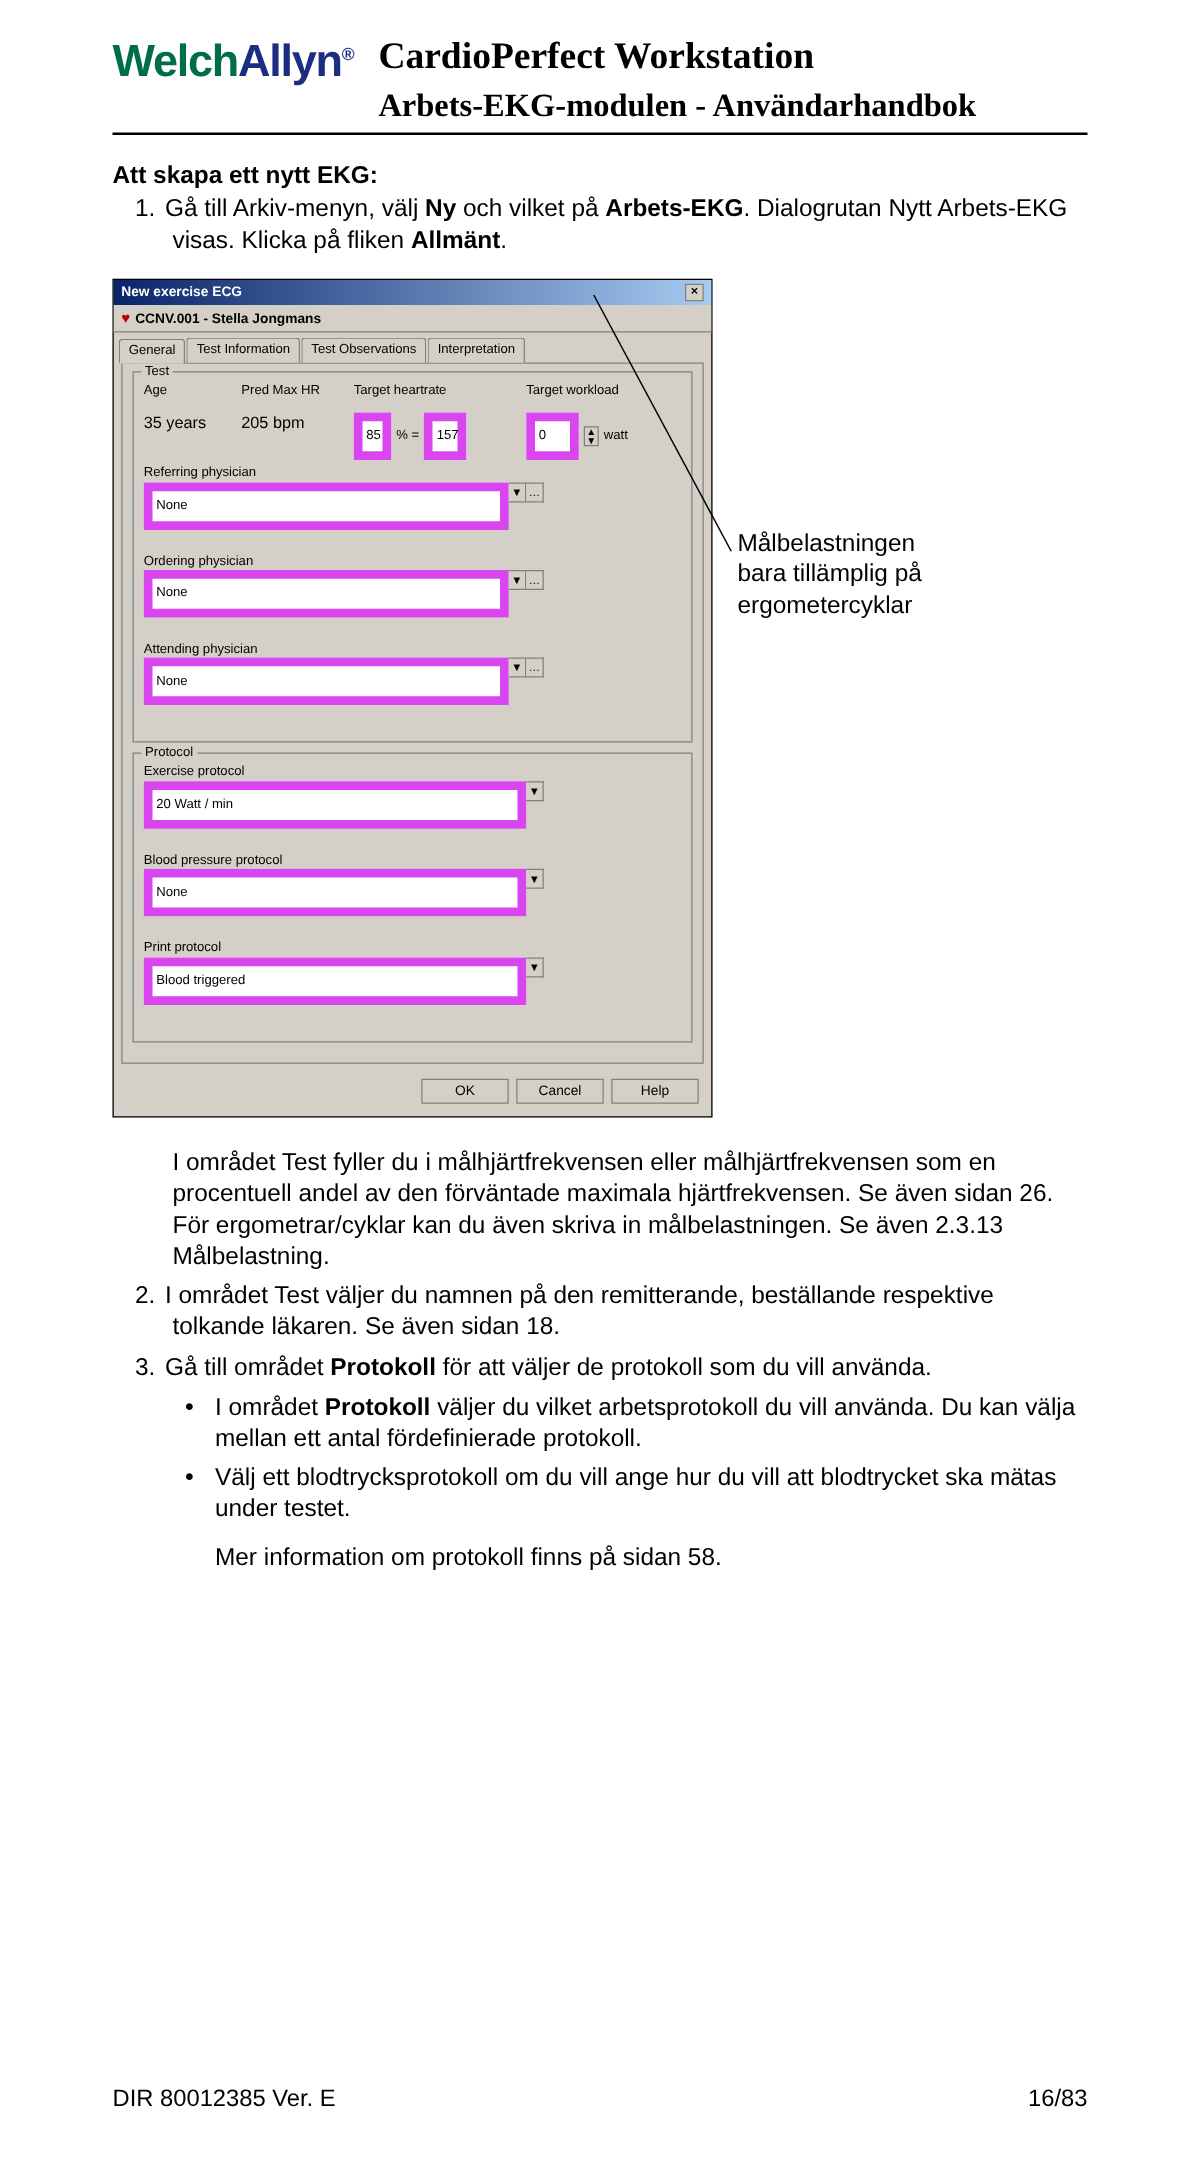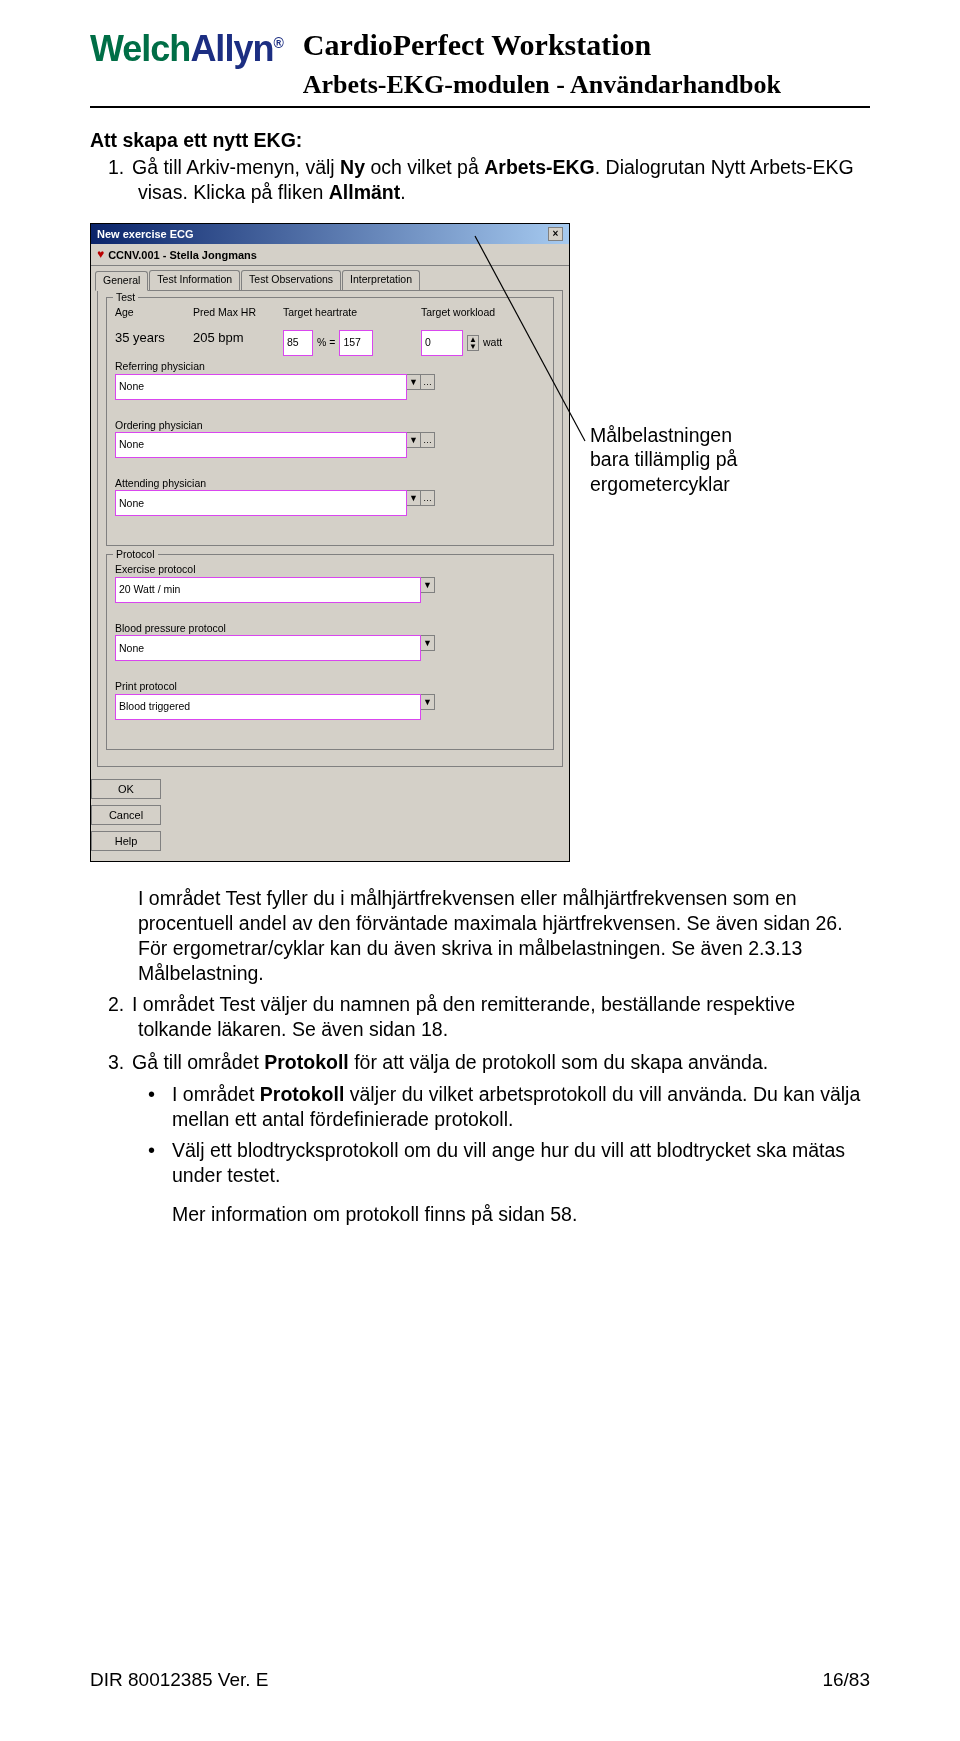--- a/index.html
+++ b/index.html
@@ -121,33 +121,33 @@
     top: -7px; left: 6px;
     background: #d4d0c8;
     padding: 0 3px;
     font-size: 10.5px;
   }
   .row { display: flex; gap: 18px; align-items: flex-start; margin-bottom: 4px; font-size: 10.5px; }
   .col { display: flex; flex-direction: column; gap: 11px; }
   .lbl { font-size: 10.5px; }
   .val { font-size: 13px; }
   .inp {
-    background: #fff; border: 1px solid #d946ef; height: 16px; padding: 12px 3px;
+    background: #fff; border: 7px solid #d946ef; height: 16px; padding: 12px 3px;
     font-size: 10.5px; display: inline-flex; align-items: center;
   }
   .sel { display: flex; }
   .sel .arrow, .sel .more {
     width: 14px; height: 16px; background: #d4d0c8; border: 1px solid #808080;
     border-left: none; font-size: 9px; text-align: center; line-height: 14px;
   }
   .fullselect { width: 100%; }
   .physrow { display: flex; flex-direction: column; margin-bottom: 19px; }
   .physrow .sel { width: 320px; }
   .physrow .inp { flex: 1; }
-  .btnrow { display: flex; justify-content: flex-end; gap: 6px; padding: 6px 10px 10px 0; flex-direction: column; }
+  .btnrow { display: flex; justify-content: flex-end; gap: 6px; padding: 6px 10px 10px 0; }
   .btn {
     background: #d4d0c8; border: 1px solid #808080; width: 70px; height: 20px;
     font-size: 11px; text-align: center; line-height: 18px;
   }
 
   .callout {
     margin-top: 200px;
     margin-left: 0px;
     position: relative;
   }
@@ -323,21 +323,21 @@
     </div>
 
     <div class="numbered-item" style="margin-bottom:6px">
       <span>I området Test fyller du i målhjärtfrekvensen eller målhjärtfrekvensen som en procentuell andel av den förväntade maximala hjärtfrekvensen. Se även sidan 26. För ergometrar/cyklar kan du även skriva in målbelastningen. Se även 2.3.13 Målbelastning.</span>
     </div>
 
     <div class="numbered-item">
       <span class="num">2.</span><span>I området Test väljer du namnen på den remitterande, beställande respektive tolkande läkaren. Se även sidan 18.</span>
     </div>
     <div class="numbered-item">
-      <span class="num">3.</span><span>Gå till området </span><span class="strong">Protokoll</span><span> för att välja de protokoll som du skapa använda.</span>
+      <span class="num">3.</span><span>Gå till området </span><span class="strong">Protokoll</span><span> för att väljer de protokoll som du vill använda.</span>
     </div>
 
     <div class="bullets">
       <div class="bullet">
         <span>I området </span><span class="strong">Protokoll</span><span> väljer du vilket arbetsprotokoll du vill använda. Du kan välja mellan ett antal fördefinierade protokoll.</span>
       </div>
       <div class="bullet">Välj ett blodtrycksprotokoll om du vill ange hur du vill att blodtrycket ska mätas under testet.</div>
     </div>
 
     <div class="after-bullets">Mer information om protokoll finns på sidan 58.</div>

